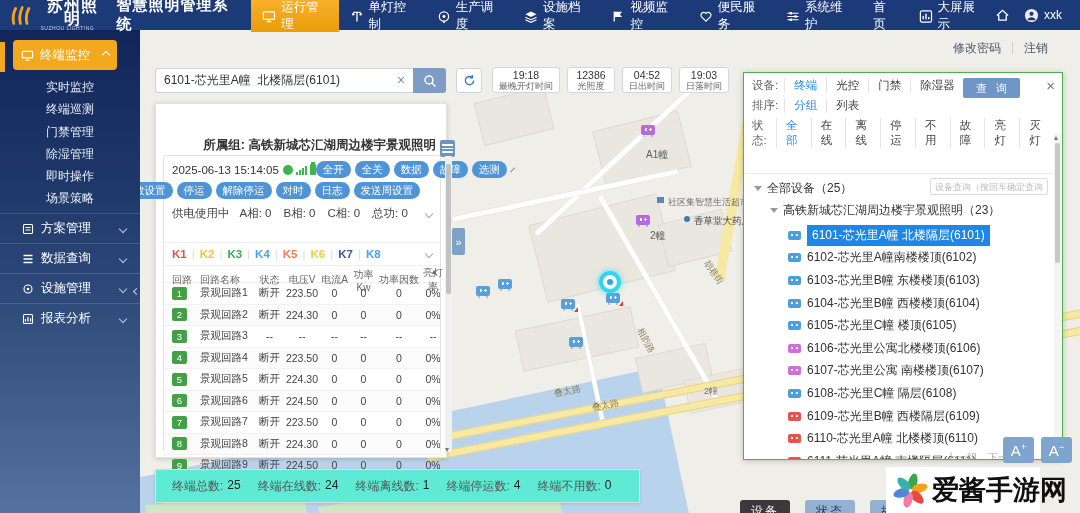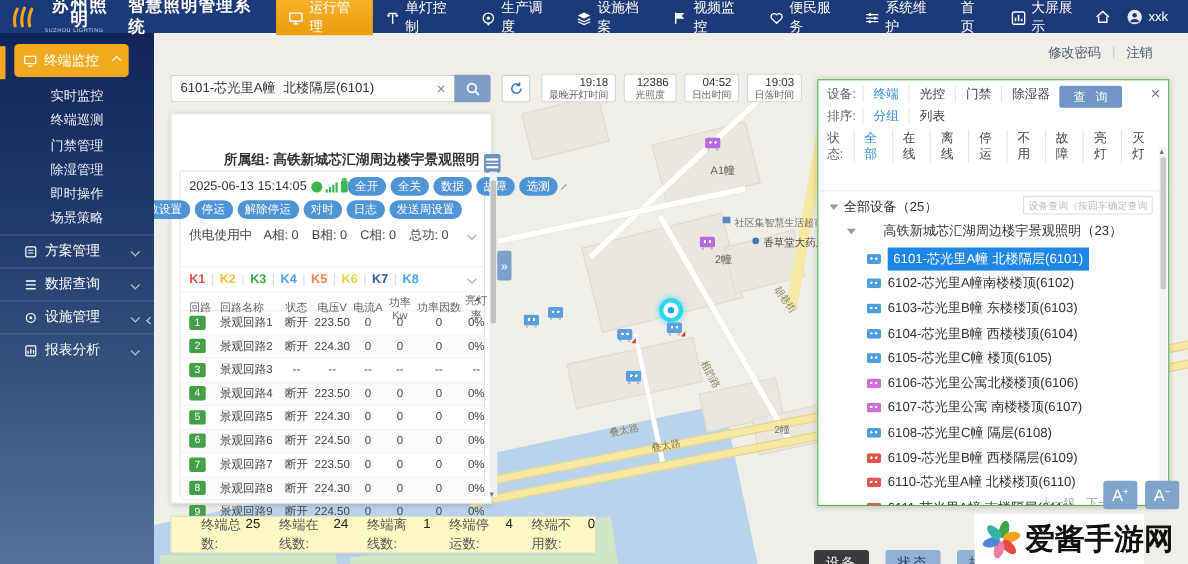--- a/index.html
+++ b/index.html
@@ -84,21 +84,21 @@
   .search-clear { position:absolute; right:36px; top:3px; width:18px; height:18px; color:#8a8a8a; font-size:14px;
     display:flex; align-items:center; justify-content:center; cursor:pointer; }
   .search-btn { width:33px; height:25px; background:#7e9cc4; border-radius:0 3px 3px 0; display:flex;
     align-items:center; justify-content:center; cursor:pointer; }
   .refresh-btn { position:absolute; left:456px; top:68px; width:26px; height:25px; background:#fff;
     border:1px solid #c9d4e0; border-radius:3px; display:flex; align-items:center; justify-content:center;
     cursor:pointer; z-index:7; }
   .info-cards { position:absolute; left:492px; top:67px; display:flex; gap:7px; z-index:6; }
   .info-card { background:#fff; border:1px solid #cdd8e4; border-radius:3px; padding:2px 6px 1px;
     text-align:center; min-width:48px; }
-  .ic-value { font-size:10.5px; color:#333; line-height:11px;text-align:right; }
+  .ic-value { font-size:10.5px; color:#333; line-height:11px; }
   .ic-label { font-size:9px; color:#666; line-height:10px; }
 
   
   .dev-panel { position:absolute; left:155px; top:103px; width:292px; height:355px; background:#fff;
     border:1px solid #e2e2e2; box-shadow:0 1px 5px rgba(0,0,0,.18); z-index:6; }
   .group-line { position:absolute; top:33px; right:10px; font-size:12.5px; font-weight:bold; color:#333; }
   .side-ico { position:absolute; right:-9px; top:36px; width:15px; height:17px; background:#6e93c0; border-radius:2px;
     display:flex; flex-direction:column; justify-content:center; gap:2px; padding:0 2px; cursor:pointer; }
   .side-ico i { display:block; height:1.5px; background:#fff; }
   .panel-tabs { position:absolute; top:58px; left:10px; font-size:12.5px; display:flex; gap:8px; }
@@ -158,21 +158,21 @@
     letter-spacing:3px; padding:2.5px 10px 2.5px 13px; border-radius:2px; cursor:pointer; }
   .tree { position:relative; padding:6px 0 0 10px; }
   .tree-row { display:flex; align-items:center; margin-bottom:5px; }
   .caret { width:0; height:0; border-left:4px solid transparent; border-right:4px solid transparent;
     border-top:5px solid #9a9a9a; margin-right:5px; }
   .tree-root-label, .tree-group-label { font-size:12px; color:#333; }
   .tree-search { position:absolute; right:14px; top:4px; width:118px; height:17px; border:1px solid #dcdcdc;
     border-radius:2px; font-size:9px; color:#333; padding:0 4px; outline:none;
     font-family:"Liberation Sans","DejaVu Sans",sans-serif; }
   .tree-search::placeholder { color:#bbb; }
-  .tree-group { margin-left:16px;gap:20px; }
+  .tree-group { margin-left:16px; }
   .dev-list { margin-left:34px; }
   .dev-row { display:flex; align-items:center; height:22.6px; cursor:pointer; }
   .dev-ico { width:13px; height:9px; border-radius:2px; margin-right:6px; flex:none; }
   .ico-blue { background:radial-gradient(circle at 32% 45%,#fff 1px,transparent 1.2px),
     radial-gradient(circle at 66% 45%,#fff 1px,transparent 1.2px),#4d9fdb; }
   .ico-magenta { background:radial-gradient(circle at 32% 45%,#fff 1px,transparent 1.2px),
     radial-gradient(circle at 66% 45%,#fff 1px,transparent 1.2px),#cf6fd8; }
   .ico-red { background:radial-gradient(circle at 32% 45%,#fff 1px,transparent 1.2px),
     radial-gradient(circle at 66% 45%,#fff 1px,transparent 1.2px),#e2574c; }
   .dev-label { font-size:12px; color:#333; white-space:nowrap; }
@@ -180,23 +180,23 @@
   .rp-sb { position:absolute; right:1px; top:60px; width:7px; bottom:2px; background:#f4f4f4; }
   .rp-sb .up { position:absolute; top:0; left:0; font-size:8px; color:#777; }
   .rp-sb .thumb { position:absolute; left:1px; top:10px; width:5px; height:120px; background:#c8c8c8; border-radius:2px; }
   .pager { position:absolute; left:202px; top:378px; font-size:10.5px; color:#aaa; display:flex; gap:10px; }
   .font-btns { position:absolute; left:1003px; top:437px; display:flex; gap:7px; z-index:8; }
   .fbtn { width:31px; height:26px; background:#7fa5cc; border-radius:3px; color:#fff; display:flex;
     align-items:center; justify-content:center; font-size:15px; cursor:pointer; }
   .fbtn sup { font-size:9px; margin-top:-6px; }
 
   
-  .status-bar { position:absolute; left:155px; top:469px; width:387px; height:34px; background:#fef9c3;
+  .status-bar { position:absolute; left:155px; top:469px; width:485px; height:34px; background:#5eead4;
     border:1px solid #ddd; box-shadow:0 1px 3px rgba(0,0,0,.12); display:flex; align-items:center;
-    gap:17px; padding-left:27px; z-index:7; }
+    gap:17px; padding-left:16px; z-index:7; }
   .st-item { font-size:12px; color:#555; display:flex; gap:4px; }
   .st-item b { color:#222; font-weight:normal; }
   .legend { position:absolute; left:740px; top:500px; display:flex; gap:15px; z-index:7; }
   .lg-btn { height:22px; padding:0 11px; border-radius:3px; display:flex; align-items:center;
     font-size:12px; letter-spacing:2px; cursor:pointer; }
   .lg-dark { background:#3a3a3c; color:#fff; }
   .lg-steel { background:#93b1d2; color:#203a5c; }
 
   
   .watermark { position:absolute; left:886px; top:467px; width:154px; height:46px; background:#fff;

